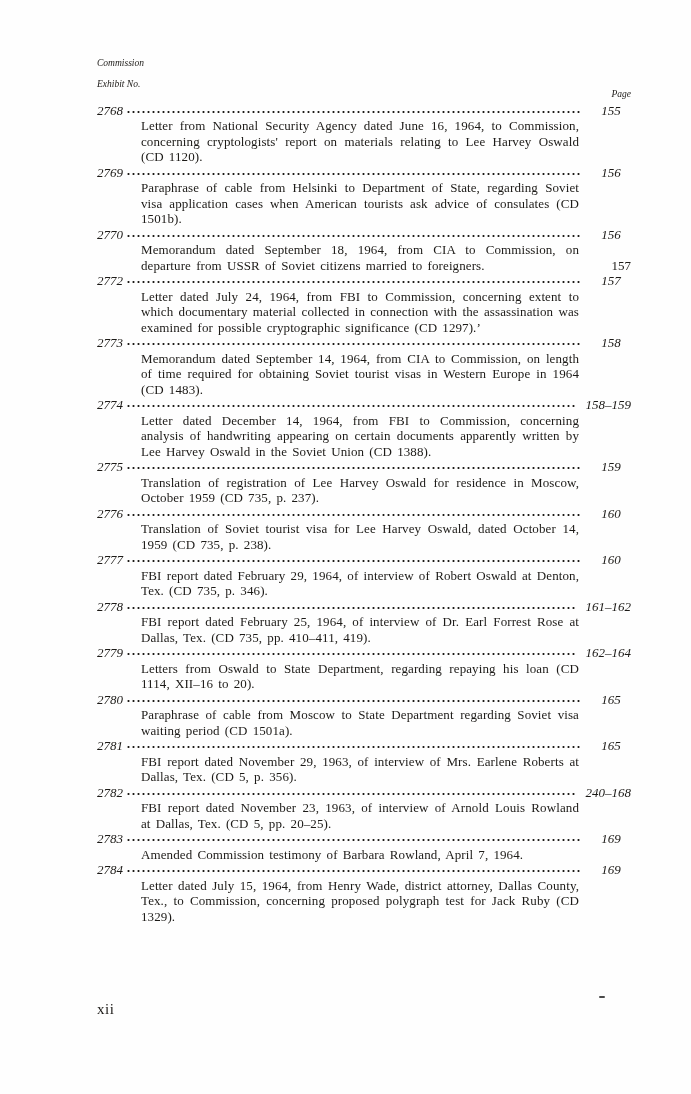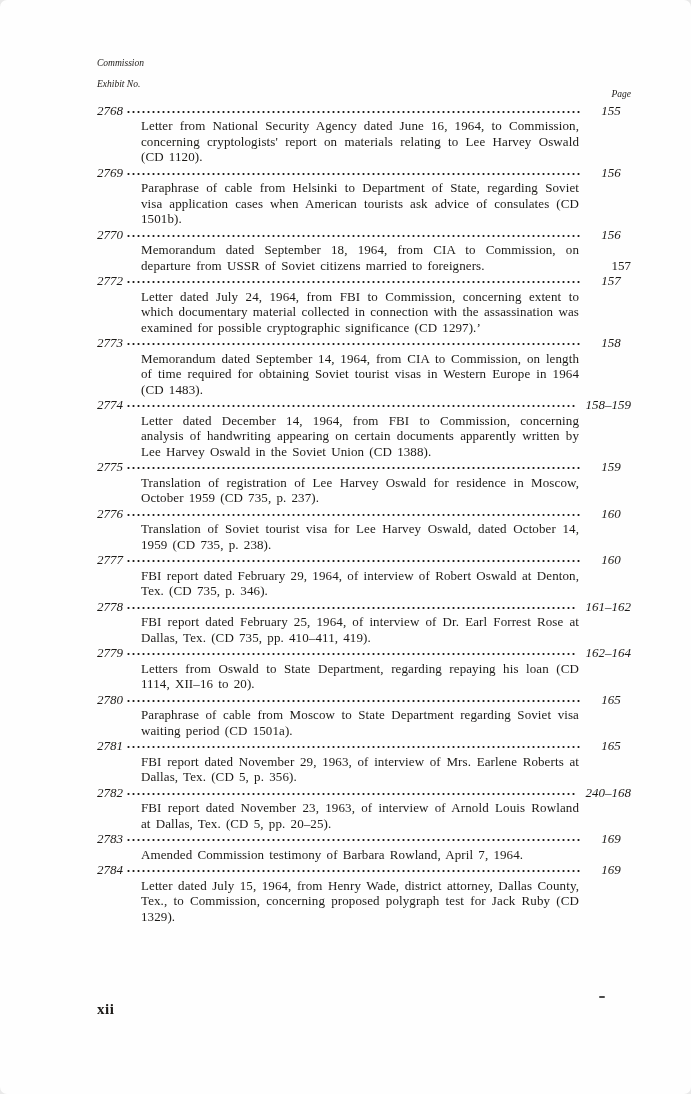--- a/index.html
+++ b/index.html
@@ -4,21 +4,20 @@
 <style>
   html, body { margin:0; padding:0; }
   body { background:#e9e9e9; font-family:"Liberation Serif","DejaVu Serif",serif; }
 
   .sheet {
     position:relative;
     width:691px; height:1094px;
     background:#fefefe;
     overflow:hidden;
     margin:0 auto;
-    border-radius:7px;
   }
 
   .content {
     position:absolute; left:97px; top:47px; width:534px;
     color:#1c1a17;
     font-size:13px; line-height:15.5px;
   }
 
   .doc-header {
     display:flex; justify-content:space-between; align-items:flex-end;
@@ -49,21 +48,21 @@
     letter-spacing:0.1px;
   }
 
   .page-floating {
     position:absolute; right:0; top:15.5px;
     display:none;
   }
 
   .folio {
     position:absolute; left:97px; top:1001px;
-    color:#1c1a17; font-weight:bold; font-size:15px; letter-spacing:0.5px;
+    color:#1c1a17; font-weight:normal; font-size:15px; letter-spacing:0.5px;
   }
 
   .stray-mark {
     position:absolute; left:599px; top:996px;
     width:6px; height:2px; background:#4a4a4a; border-radius:1px;
   }
 </style>
 </head>
 <body>
 

